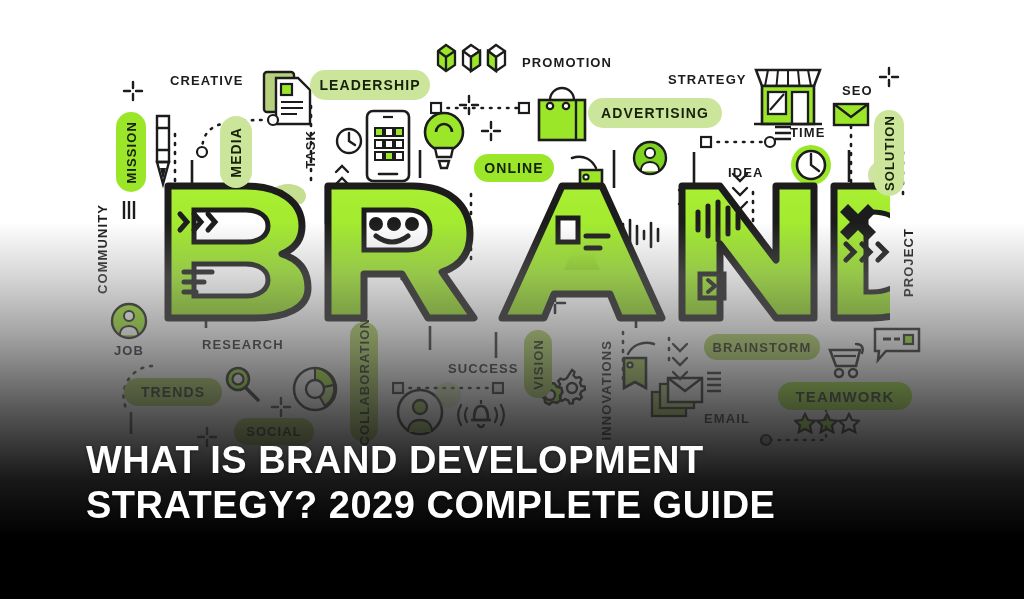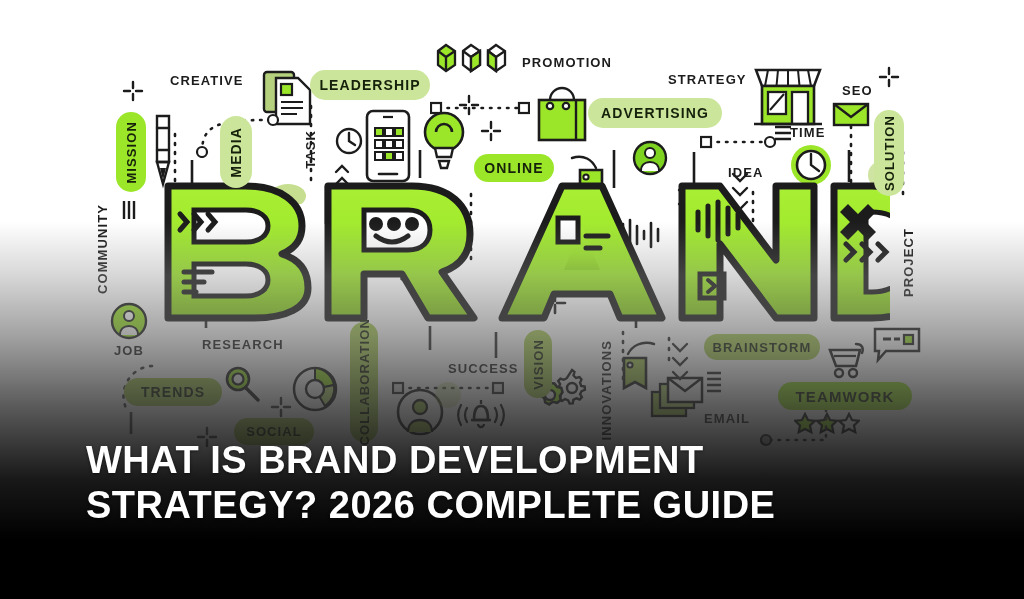--- a/index.html
+++ b/index.html
@@ -613,16 +613,16 @@
 
     <div class="lbl" style="left:704px;top:412px;font-size:13px;color:#2a2a2a">EMAIL</div>
 
     <div class="lbl vert up" style="left:902px;top:228px;font-size:13px">PROJECT</div>
   </div>
 
   <div id="shade"></div>
 
   <div id="headline">
     <span class="line">WHAT IS BRAND DEVELOPMENT</span>
-    <span class="line">STRATEGY? 2026 COMPLETE GUIDE</span>
+    <span class="line">STRATEGY? 2029 COMPLETE GUIDE</span>
   </div>
 
 </div>
 
 </body></html>

